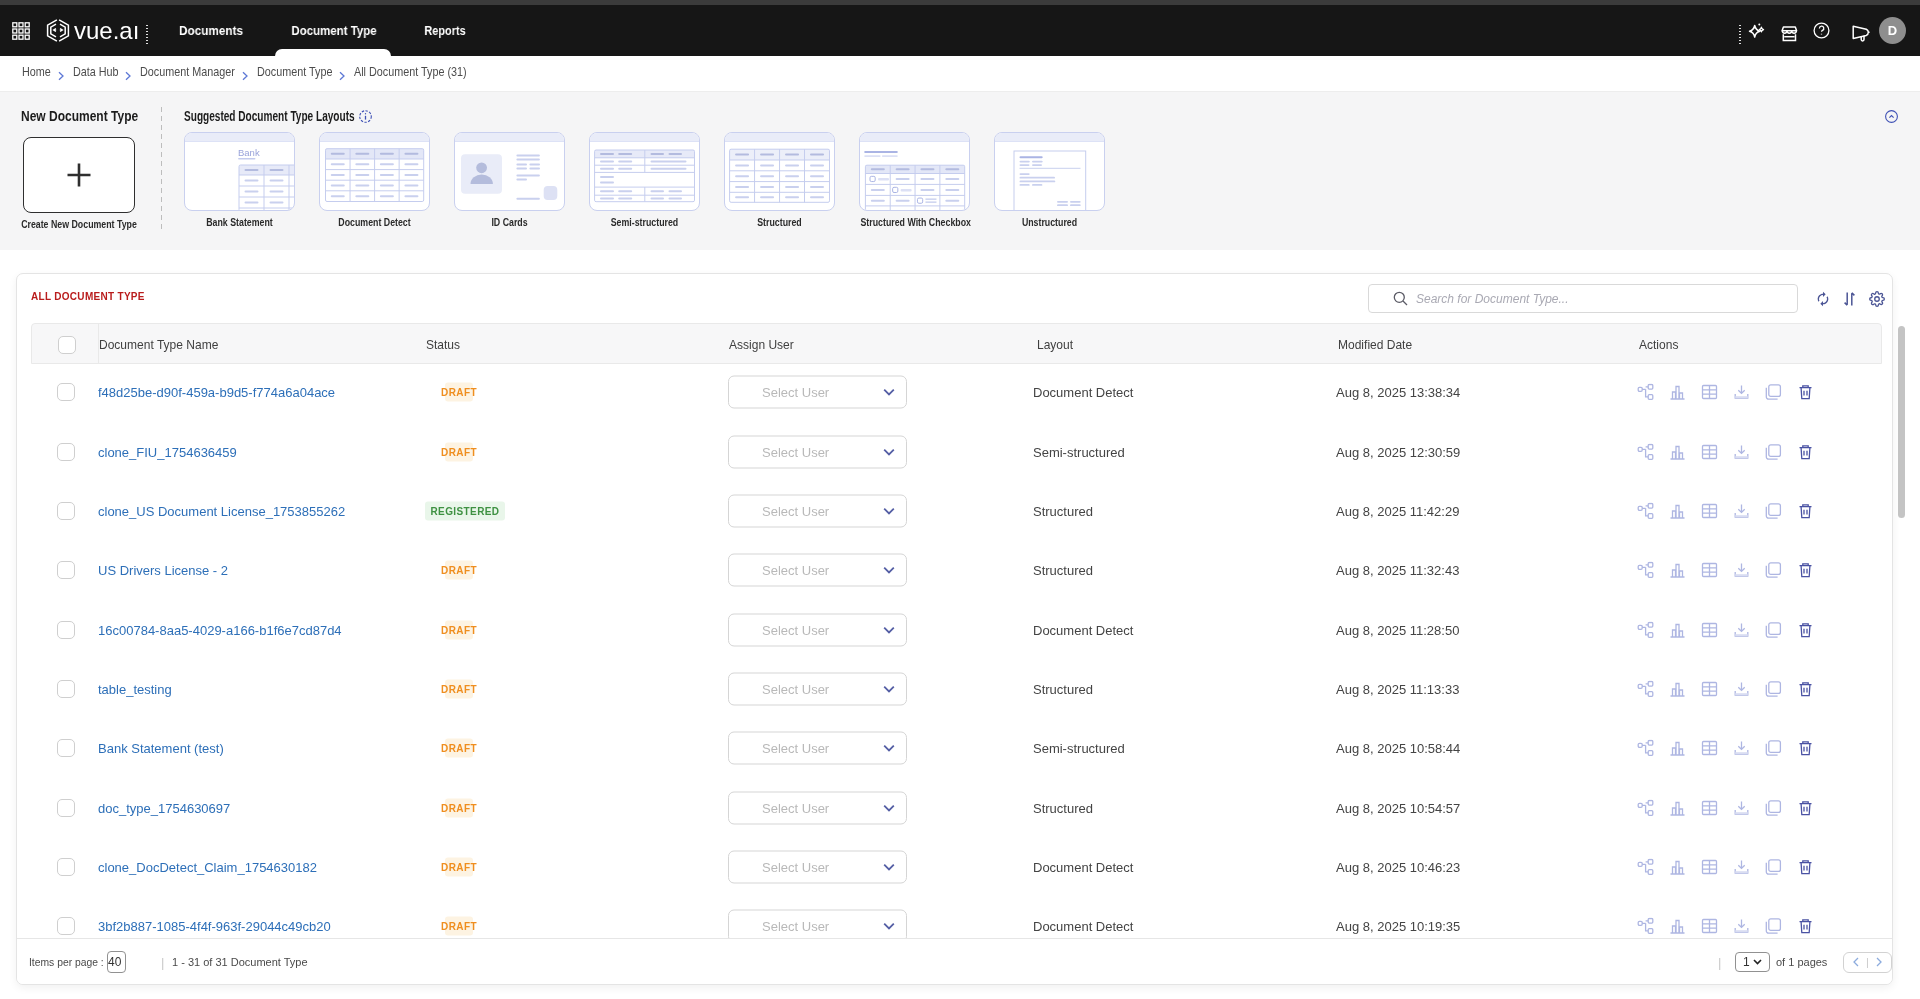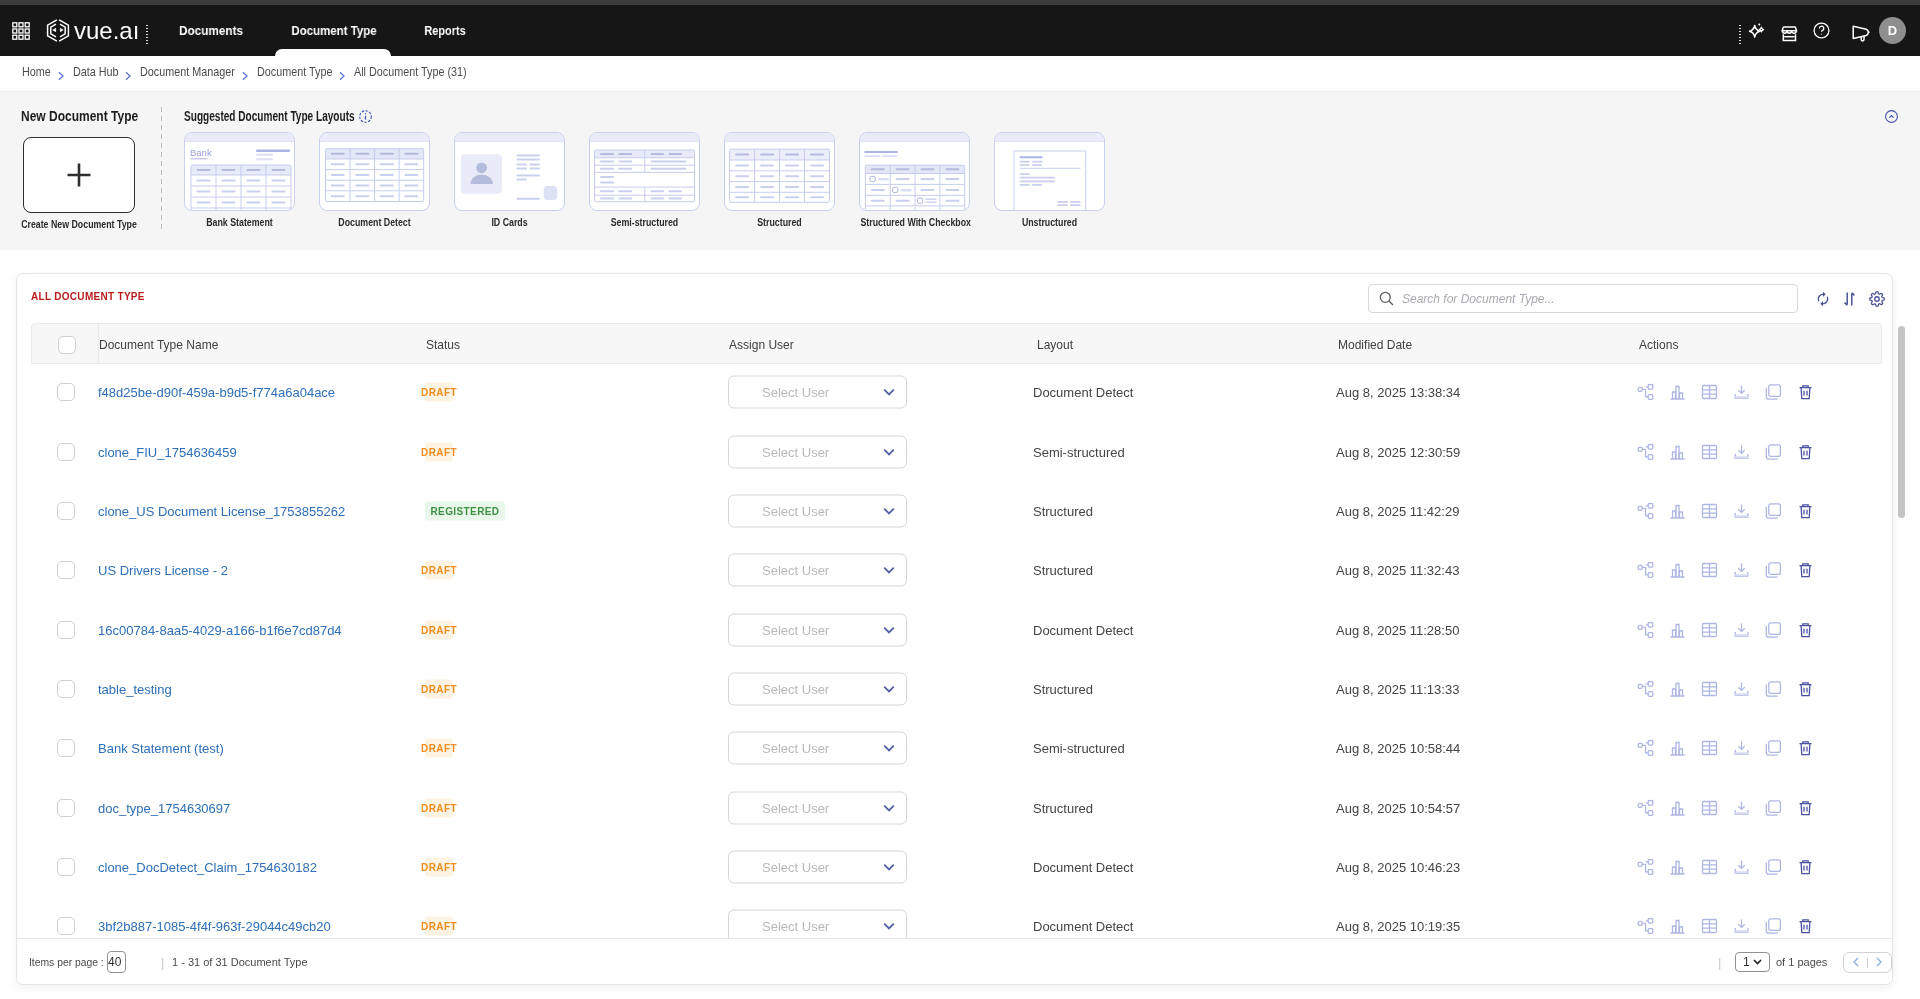--- a/index.html
+++ b/index.html
@@ -14,29 +14,29 @@
 .vdashw { position:absolute; width:1.5px; background-image:linear-gradient(#e0e0e0 50%, rgba(0,0,0,0) 0%); background-size:1.5px 3px; }
 .crumb { position:absolute; top:54px; height:36px; line-height:36px; font-size:13.5px; color:#4c4c4c; white-space:nowrap; transform:scaleX(.8); transform-origin:0 50%; }
 .csep { position:absolute; top:66.5px; }
 .sectitle { position:absolute; font-weight:700; color:#1c1c1c; white-space:nowrap; }
 #pluscard { left:23px; top:137px; width:112px; height:76px; background:#fff; border:1.5px solid #2f2f2f; border-radius:8px; display:flex; align-items:center; justify-content:center; }
 .cardlabel { position:absolute; font-size:11px; font-weight:700; color:#2b2b2b; text-align:center; white-space:nowrap; transform:scaleX(.8); transform-origin:50% 50%; }
 .laycard { position:absolute; top:132px; width:111px; height:79px; background:#fff; border:1px solid #c9d0ef; border-radius:8px; overflow:hidden; }
 .laystrip { position:absolute; left:0; top:0; width:100%; height:9px; background:#e9ecf8; border-bottom:1px solid #dde2f6; }
 #tcard { left:16px; top:273px; width:1877px; height:712px; background:#fff; border:1px solid #e4e4e4; border-radius:7px; overflow:hidden; box-shadow:0 3px 8px rgba(0,0,0,.06); }
 #alltitle { left:14px; top:17px; font-size:10px; font-weight:700; color:#b91c1c; letter-spacing:.3px; }
-#searchbox { left:1351px; top:10px; width:430px; height:29px; border:1px solid #d9d9d9; border-radius:4px; background:#fff; display:flex; align-items:center; }
+#searchbox { left:1351px; top:10px; width:430px; height:29px; border:1px solid #d9d9d9; border-radius:4px; background:#fff; display:flex; align-items:center;padding-left:14px; }
 #searchbox span { color:#a9a9b3; font-style:italic; font-size:12px; margin-left:8px; }
 #thead { left:14px; top:49px; width:1851px; height:41px; background:#f7f7f8; border:1px solid #e9e9e9; border-radius:4px 4px 0 0; }
 .hcell { position:absolute; top:0; height:41px; line-height:41px; font-size:13.5px; color:#3f3f3f; white-space:nowrap; transform:scaleX(.89); transform-origin:0 50%; }
 .cbx { position:absolute; width:18px; height:18px; background:#fff; border:1px solid #cfcfcf; border-radius:5px; }
 .row { position:absolute; left:14px; width:1851px; height:59.33px; }
 .rname { position:absolute; left:67px; font-size:13px; color:#2d6fb8; top:50%; transform:translateY(-50%); white-space:nowrap; }
 .badge { position:absolute; left:394px; top:50%; transform:translateY(-50%); height:19px; display:flex; align-items:center; justify-content:center; font-size:10px; font-weight:700; letter-spacing:.4px; border-radius:3px; }
-.bdraft { color:#ef8e1f; background:#fdf3e2; width:28px; }
+.bdraft { color:#ef8e1f; background:#fdf3e2; width:28px;margin-left:20px; }
 .breg { color:#3e9142; background:#e9f6ea; width:80px; }
 .seluser { position:absolute; left:697px; top:50%; transform:translateY(-50%); width:179px; height:33px; border:1px solid #d5d5d5; border-radius:6px; display:flex; align-items:center; background:#fff;padding-left:20px; }
 .seluser span { color:#b9b9b9; font-size:13px; margin-left:13px; }
 .rlay { position:absolute; left:1002px; font-size:13px; color:#444; top:50%; transform:translateY(-50%); white-space:nowrap; }
 .rdate { position:absolute; left:1305px; font-size:13px; color:#444; top:50%; transform:translateY(-50%); white-space:nowrap; }
 .acticons { position:absolute; left:1598px; top:50%; transform:translateY(-50%); display:flex; }
 .acticons .ai { width:32px; height:17px; display:flex; justify-content:center; }
 #tfoot { position:absolute; left:0; bottom:0; width:1875px; height:46px; background:#fff; border-top:1px solid #e6e6e6; }
 .fitem { position:absolute; top:0; height:46px; display:flex; align-items:center; font-size:11px; color:#4a4a4a; white-space:nowrap; }
 .fsel { border:1px solid #919191; border-radius:4px; background:#fff; display:flex; align-items:center; justify-content:center; font-size:12px; color:#333; }
@@ -146,21 +146,21 @@
         <circle cx="6.5" cy="6.5" r="5.8" stroke-width="1.1" stroke-dasharray="2.4 1.4"></circle>
         <path d="M6.5 5.8 V9.6" stroke-width="1.3"></path>
         <circle cx="6.5" cy="3.8" r="0.7" fill="#3f51b5" stroke="none"></circle>
       </svg></div>
   <div class="abs" style="left:1885px; top:108.5px;"><svg width="13" height="13" viewBox="0 0 13 13" fill="none" stroke="#3f51b5" stroke-width="1.1">
         <circle cx="6.5" cy="6.5" r="5.9"></circle>
         <path d="M4.4 7.6 L6.5 5.5 L8.6 7.6"></path>
       </svg></div>
 <div class="laycard" style="left:184px;">
       <div class="laystrip"></div>
-      <div style="position:absolute;left:-1px;top:-1px;"><svg width="111" height="79" viewBox="0 0 111 79">
+      <div style="position:absolute;left:-1px;top:-1px;padding-left:48px;"><svg width="111" height="79" viewBox="0 0 111 79">
           <text x="6" y="24" font-size="9.5" fill="#99a3da" font-family="Liberation Sans">Bank</text>
           <rect x="6" y="26" width="17.5" height="1.6" rx="1" fill="#c3cbee"></rect>
           <rect x="72" y="17.5" width="34" height="2.4" rx="1" fill="#aab4e4"></rect>
           <rect x="72" y="21.8" width="17" height="2" rx="1" fill="#dce0f5"></rect>
           <rect x="72" y="26.2" width="17" height="2" rx="1" fill="#dce0f5"></rect>
           <rect x="7" y="33" width="100" height="10" fill="#e7eaf8"></rect>
           <g stroke="#c5cdee" fill="none">
             <rect x="7" y="33" width="100" height="46" rx="1.5"></rect>
             <path d="M7 43 h100"></path>
             <path d="M7 54 h100"></path>

